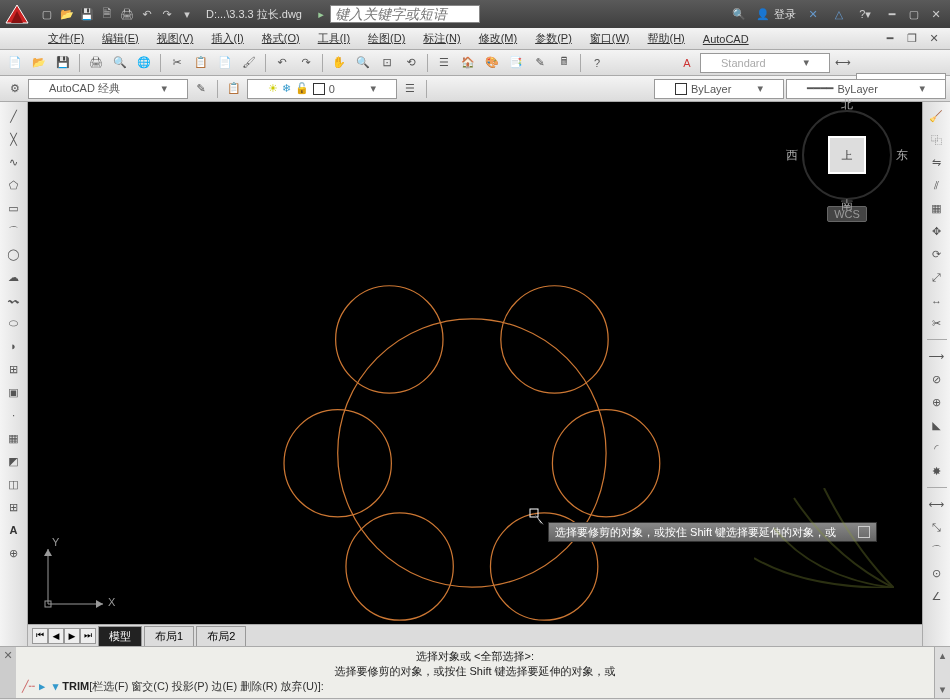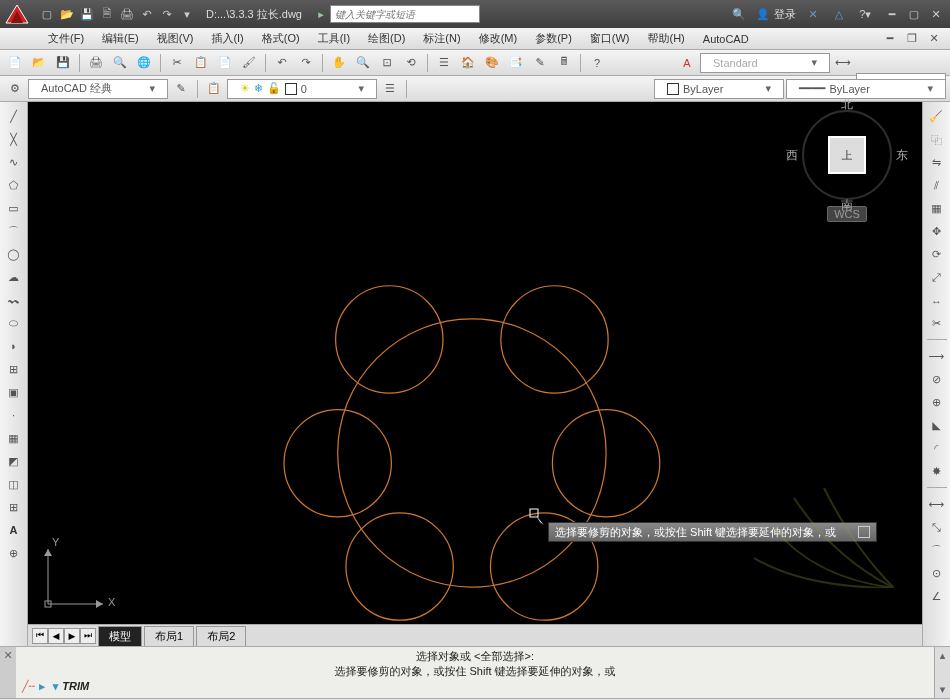--- a/index.html
+++ b/index.html
@@ -2,34 +2,34 @@
 <html><head>
 <meta charset="utf-8">
 <style>
 * { margin: 0; padding: 0; box-sizing: border-box; font-family: "Microsoft YaHei", SimSun, sans-serif; font-size: 11px; }
 body { width: 950px; height: 700px; background: #d4d4d4; overflow: hidden; position: relative; }
 .title-bar { height: 28px; background: linear-gradient(#5a5a5a,#3e3e3e); display: flex; align-items: center; color: #ccc; }
 .app-logo { width: 34px; height: 28px; display:flex; align-items:center; justify-content:center; }
 .qat { display:flex; gap:2px; padding-left:4px; }
 .qat-btn { width:18px; height:18px; display:flex; align-items:center; justify-content:center; color:#ccc; cursor:pointer; }
 .title-text { flex: 0 0 auto; padding: 0 10px; color:#ddd; font-size:11px; }
-.search-box { width:150px; height:18px; background:#fff; border:1px solid #888; font-size:10px; padding:1px 4px; color:#888; font-style:italic; }
+.search-box { width:150px; height:18px; background:#fff; border:1px solid #888; font-size:14px; padding:1px 4px; color:#888; font-style:italic; }
 .title-right { margin-left:auto; display:flex; gap:8px; align-items:center; padding-right:4px; }
 .login { color:#ddd; display:flex; align-items:center; gap:4px; }
 .win-ctrl { display:flex; gap:2px; }
 .win-btn { width:20px; height:18px; display:flex; align-items:center; justify-content:center; color:#ccc; cursor:pointer; }
 
 .menu-bar { height:22px; background:linear-gradient(#f4f4f4,#dcdcdc); display:flex; align-items:center; border-bottom:1px solid #aaa; padding-left:40px; gap:2px; }
-.menu-item { padding:2px 8px; color:#333; }
+.menu-item { padding:2px 8px; color:#333;text-decoration:underline; }
 .menu-doc-ctrl { margin-left:auto; display:flex; gap:2px; padding-right:6px; }
 
 .toolbar-row { height:26px; background:linear-gradient(#f4f4f4,#dcdcdc); border-bottom:1px solid #aaa; display:flex; align-items:center; padding:0 4px; gap:2px; }
 .tb-btn { width:22px; height:22px; display:flex; align-items:center; justify-content:center; color:#555; cursor:pointer; border:1px solid transparent; }
 .tb-sep { width:1px; height:18px; background:#aaa; margin:0 3px; }
-.combo { height:20px; background:#fff; border:1px solid #999; padding:1px 12px; display:flex; align-items:center; gap:4px; color:#555; }
+.combo { height:20px; background:#fff; border:1px solid #999; padding:1px 20px; display:flex; align-items:center; gap:4px; color:#555; }
 .combo .caret { color:#666; }
 .layer-swatch { width:12px; height:12px; background:#fff; border:1px solid #333; }
 
 .main-area { position:relative; height:544px; display:flex; }
 .left-tool { width:28px; background:linear-gradient(90deg,#f4f4f4,#dcdcdc); border-right:1px solid #aaa; display:flex; flex-direction:column; padding-top:4px; gap:3px; align-items:center; }
 .lt-btn { width:20px; height:20px; color:#555; display:flex; align-items:center; justify-content:center; cursor:pointer; }
 .canvas-wrap { flex:1; position:relative; background:#000; }
 .drawing { position:absolute; inset:0; }
 .viewcube { position:absolute; top:8px; right:20px; width:110px; height:120px; display:flex; flex-direction:column; align-items:center; color:#888; }
 .vc-ring { width:90px; height:90px; border:2px solid rgba(180,180,180,.25); border-radius:50%; position:relative; display:flex; align-items:center; justify-content:center; }
@@ -48,21 +48,21 @@
 .tab-nav { display:flex; gap:0; }
 .tab-nav-btn { width:16px; height:16px; border:1px solid #999; background:#eee; display:flex; align-items:center; justify-content:center; font-size:9px; cursor:pointer; }
 .tab { padding:2px 10px; background:#dcdcdc; border:1px solid #999; border-bottom:none; margin-left:2px; font-size:11px; }
 .tab.active { background:#222; color:#fff; }
 
 .cmd-area { height:52px; background:#eeeeea; border-top:1px solid #aaa; display:flex; }
 .cmd-close { width:16px; background:#ccc; display:flex; align-items:flex-start; justify-content:center; color:#666; padding-top:2px; cursor:pointer; }
 .cmd-text { flex:1; padding:2px 6px; font-family:SimSun,monospace; font-size:12px; color:#222; line-height:15px;text-align:center; }
 .cmd-prompt { display:flex; align-items:center; font-family:SimSun,monospace; }
 .cmd-prompt .chev { color:#39c; font-weight:bold; padding:0 4px; }
-.cmd-prompt .cmd-name { font-weight:bold;font-style:italic; }
+.cmd-prompt .cmd-name { font-weight:bold; }
 .cmd-prompt .opts { color:#333; }
 .cmd-scroll { width:16px; background:#ddd; border-left:1px solid #aaa; display:flex; flex-direction:column; justify-content:space-between; align-items:center; padding:2px 0; color:#666; }
 
 .status-bar { height:24px; background:linear-gradient(#e8e8e8,#c8c8c8); border-top:1px solid #aaa; display:flex; align-items:center; padding:0 4px; gap:4px; }
 
 .swirl { position:absolute; right:28px; bottom:58px; width:140px; height:100px; opacity:.35; pointer-events:none; }
 </style>
 </head>
 <body>
 
@@ -162,21 +162,21 @@
     </div>
   <div class="tb-btn">⟷</div>
   <div class="combo" style="width:90px;color:#aaa;margin-top:40px;">
       <span>ISO-25</span>
       <span class="caret" style="margin-left:auto;">▾</span>
     </div>
 </div>
 
 <div class="toolbar-row">
   <div class="tb-btn">⚙</div>
-  <div class="combo" style="width:140px;">
+  <div class="combo" style="width:160px;">
       <span>AutoCAD 经典</span>
       <span class="caret" style="margin-left:auto;">▾</span>
     </div>
   <div class="tb-btn">✎</div>
   <div class="tb-sep"></div>
   <div class="tb-btn">📋</div>
   <div class="combo" style="width:150px;">
     <span style="color:#cc0;">☀</span>
       <span style="color:#39c;">❄</span>
       <span style="color:#c90;">🔓</span>
@@ -320,20 +320,21 @@
 <div class="cmd-area">
   <div class="cmd-close">✕</div>
   <div class="cmd-text">
     <div>选择对象或 &lt;全部选择&gt;:</div>
     <div>选择要修剪的对象，或按住 Shift 键选择要延伸的对象，或</div>
     <div class="cmd-prompt">
       <span style="color:#c66;">╱╌</span>
         <span class="chev">▸</span>
         <span class="chev">▾</span>
       <span class="cmd-name">TRIM</span>
+      <span class="opts"> [栏选(F) 窗交(C) 投影(P) 边(E) 删除(R) 放弃(U)]:</span>
     </div>
   </div>
   <div class="cmd-scroll">
       <span>▴</span>
       <span>▾</span>
     </div>
 </div>
 
 <div class="status-bar">
 

